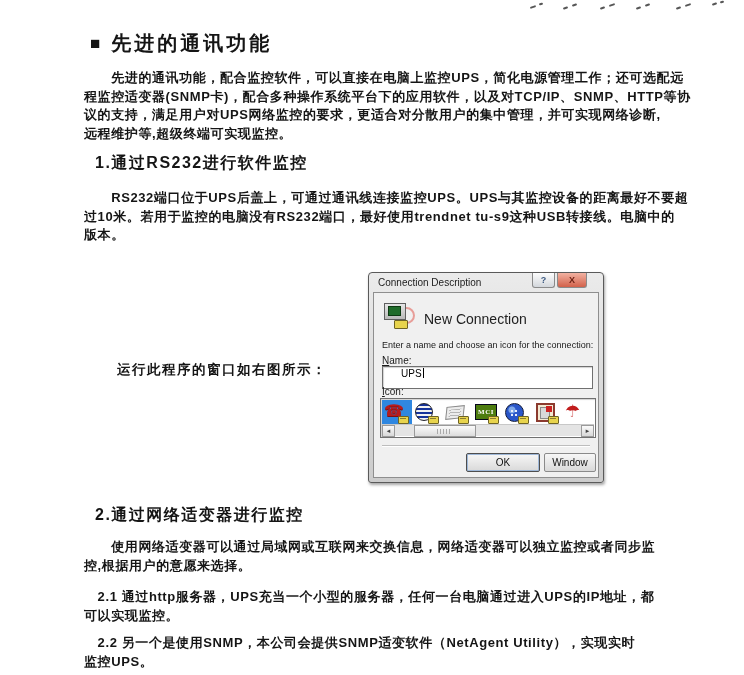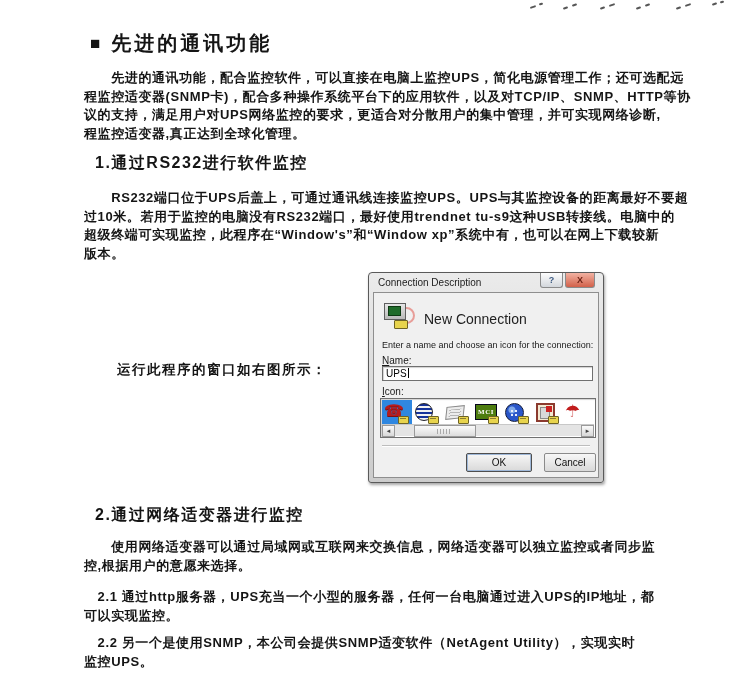--- a/index.html
+++ b/index.html
@@ -21,43 +21,43 @@
   .caption { position:absolute; left:117px; top:361px; font-size:13.5px; font-weight:bold; letter-spacing:1.5px; }
 
   
   .dialog {
     position:absolute; left:368px; top:272px; width:236px; height:211px;
     border:1px solid #5a5a5a; border-radius:4px 4px 3px 3px;
     background:linear-gradient(#ebebeb,#cccccc);
     box-shadow:1px 2px 3px rgba(0,0,0,.35);
     font-family:"Liberation Sans", sans-serif;
   }
-  .titlebar { position:absolute; left:0; top:0; right:0; height:19px; }
+  .titlebar { position:absolute; left:0; top:0; right:8px; height:19px; }
   .dlg-title { position:absolute; left:9px; top:4px; font-size:10px; color:#1c1c1c; }
   .title-buttons { position:absolute; top:0; right:8px; display:flex; }
   .cap-btn { height:15px; border:1px solid #8a8a8a; border-top:none; text-align:center; }
   .btn-help { width:23px; background:linear-gradient(#fdfdfd,#d3d7dc); border-radius:0 0 3px 3px; margin-right:2px; font-size:9px; line-height:14px; color:#3d5a82; font-weight:bold; }
   .btn-close { width:30px; background:linear-gradient(#f2b2a2,#d2614a); border-radius:0 0 3px 3px; font-size:9px; line-height:14px; color:#6b1f12; font-weight:bold; }
   .client { position:absolute; left:4px; right:4px; top:19px; bottom:4px; background:#f0f0f0; border:1px solid #8e8e8e; }
 
   
   .nc-icon { position:absolute; left:8px; top:8px; width:36px; height:32px; }
   .nc-ring { position:absolute; left:16px; top:6px; width:17px; height:17px; border:2px solid rgba(224,90,80,.55); border-radius:50%; }
   .nc-monitor { position:absolute; left:2px; top:2px; width:22px; height:17px; background:linear-gradient(#e6e6e6,#b9b9b9); border:1px solid #5f5f5f; }
   .nc-screen { position:absolute; left:3px; top:2px; width:13px; height:10px; background:#1f6b2a; border:1px solid #0c3a12; }
   .nc-modem { position:absolute; left:12px; top:19px; width:14px; height:9px; background:#e8d44d; border:1px solid #6e6325; border-radius:1px; }
   .nc-label { position:absolute; left:50px; top:18px; font-size:14px; color:#222; }
 
   .instruction { position:absolute; left:8px; top:47px; font-size:9px; color:#1a1a1a; }
   .fld-label { position:absolute; font-size:10px; color:#1a1a1a; }
   .mnemonic::first-letter { text-decoration:underline; }
   .name-input {
-    position:absolute; left:8px; top:73px; width:211px; height:15px;
+    position:absolute; left:8px; top:73px; width:211px; height:23px;
     background:#ffffff; border:1px solid #707070; box-shadow:inset 1px 1px 1px rgba(0,0,0,.18);
-    font-size:10px; line-height:13px; padding-left:3px; color:#000;
+    font-size:10px; line-height:13px; padding-left:18px; color:#000;
   }
   .caret { display:inline-block; width:1px; height:10px; background:#000; vertical-align:-1px; margin-left:1px; }
 
   .listbox {
     position:absolute; left:6px; top:105px; width:216px; height:40px;
     background:#ffffff; border:1px solid #707070; box-shadow:inset 1px 1px 1px rgba(0,0,0,.18);
     overflow:hidden;
   }
   .icon-row { position:absolute; left:1px; top:1px; height:26px; display:flex; }
   .icon-cell { position:relative; width:30px; height:26px; flex:0 0 30px; }
@@ -87,21 +87,21 @@
   .scroll-arrow { position:absolute; top:0; width:13px; height:12px; background:linear-gradient(#fafafa,#d8d8d8);
     border:1px solid #9a9a9a; font-size:6px; line-height:11px; text-align:center; color:#444; }
   .scroll-arrow.left { left:0; } .scroll-arrow.right { right:0; }
   .scroll-thumb { position:absolute; left:32px; top:0; width:62px; height:12px; background:linear-gradient(#fbfbfb,#dcdcdc); border:1px solid #9a9a9a; }
   .scroll-thumb::after { content:""; position:absolute; left:22px; top:3px; width:14px; height:5px;
     background:repeating-linear-gradient(90deg,#aaa 0 1px, transparent 1px 3px); }
 
   .separator { position:absolute; left:8px; right:8px; top:152px; height:1px; background:#bdbdbd; box-shadow:0 1px 0 #ffffff; }
   .dlg-btn { position:absolute; top:160px; height:19px; background:linear-gradient(#f7f7f7,#d9d9d9);
     border:1px solid #8a8a8a; border-radius:2px; font-size:10px; text-align:center; line-height:17px; color:#111; }
-  .btn-ok { left:92px; width:66px; border:1px solid #4e4e4e; box-shadow:0 0 0 1px #9fb8d8 inset; }
+  .btn-ok { left:92px; width:74px; border:1px solid #4e4e4e; box-shadow:0 0 0 1px #9fb8d8 inset; }
   .btn-cancel { left:170px; width:52px; }
 </style>
 </head>
 <body>
 
 <div class="page">
 
   <div>
     <div class="speck" style="left:530px;top:6px;width:6px;"></div>
     <div class="speck" style="left:539px;top:3px;width:4px;"></div>
@@ -119,28 +119,27 @@
 
   <div class="doc-title">
     <span class="bullet">■</span>
     <span>先进的通讯功能</span>
   </div>
 
   <div class="para" style="left:84px;top:69px;">
     <div class="line">　　先进的通讯功能，配合监控软件，可以直接在电脑上监控UPS，简化电源管理工作；还可选配远</div>
     <div class="line">程监控适变器(SNMP卡)，配合多种操作系统平台下的应用软件，以及对TCP/IP、SNMP、HTTP等协</div>
     <div class="line">议的支持，满足用户对UPS网络监控的要求，更适合对分散用户的集中管理，并可实现网络诊断,</div>
-    <div class="line">程监控适变器,真正达到全球化管理。</div>
+    <div class="line">远程维护等,超级终端可实现监控。</div>
   </div>
 
   <div class="h2" style="left:95px;top:153px;">1.通过RS232进行软件监控</div>
   <div class="para" style="left:84px;top:189px;">
     <div class="line">　　RS232端口位于UPS后盖上，可通过通讯线连接监控UPS。UPS与其监控设备的距离最好不要超</div>
     <div class="line">过10米。若用于监控的电脑没有RS232端口，最好使用trendnet tu-s9这种USB转接线。电脑中的</div>
-    <div class="line">超级终端可实现监控，此程序在“Window's”和“Window xp”系统中有，也可以在网上下载较新</div>
     <div class="line">版本。</div>
   </div>
 
   <div class="caption">运行此程序的窗口如右图所示：</div>
 
   <div class="dialog">
     <div class="titlebar">
       <span class="dlg-title">Connection Description</span>
       <span class="title-buttons">
         <span class="cap-btn btn-help">?</span>
@@ -199,21 +198,21 @@
         </div>
         <div class="hscroll">
           <span class="scroll-arrow left">◄</span>
           <span class="scroll-thumb"></span>
           <span class="scroll-arrow right">►</span>
         </div>
       </div>
 
       <div class="separator"></div>
       <div class="dlg-btn btn-ok">OK</div>
-      <div class="dlg-btn btn-cancel">Cancel</div>
+      <div class="dlg-btn btn-cancel">Window</div>
     </div>
   </div>
 
   <div class="h2" style="left:95px;top:505px;">2.通过网络适变器进行监控</div>
   <div class="para" style="left:84px;top:538px;">
     <div class="line">　　使用网络适变器可以通过局域网或互联网来交换信息，网络适变器可以独立监控或者同步监</div>
     <div class="line">控,根据用户的意愿来选择。</div>
   </div>
   <div class="para" style="left:84px;top:588px;">
     <div class="line">　2.1 通过http服务器，UPS充当一个小型的服务器，任何一台电脑通过进入UPS的IP地址，都</div>

